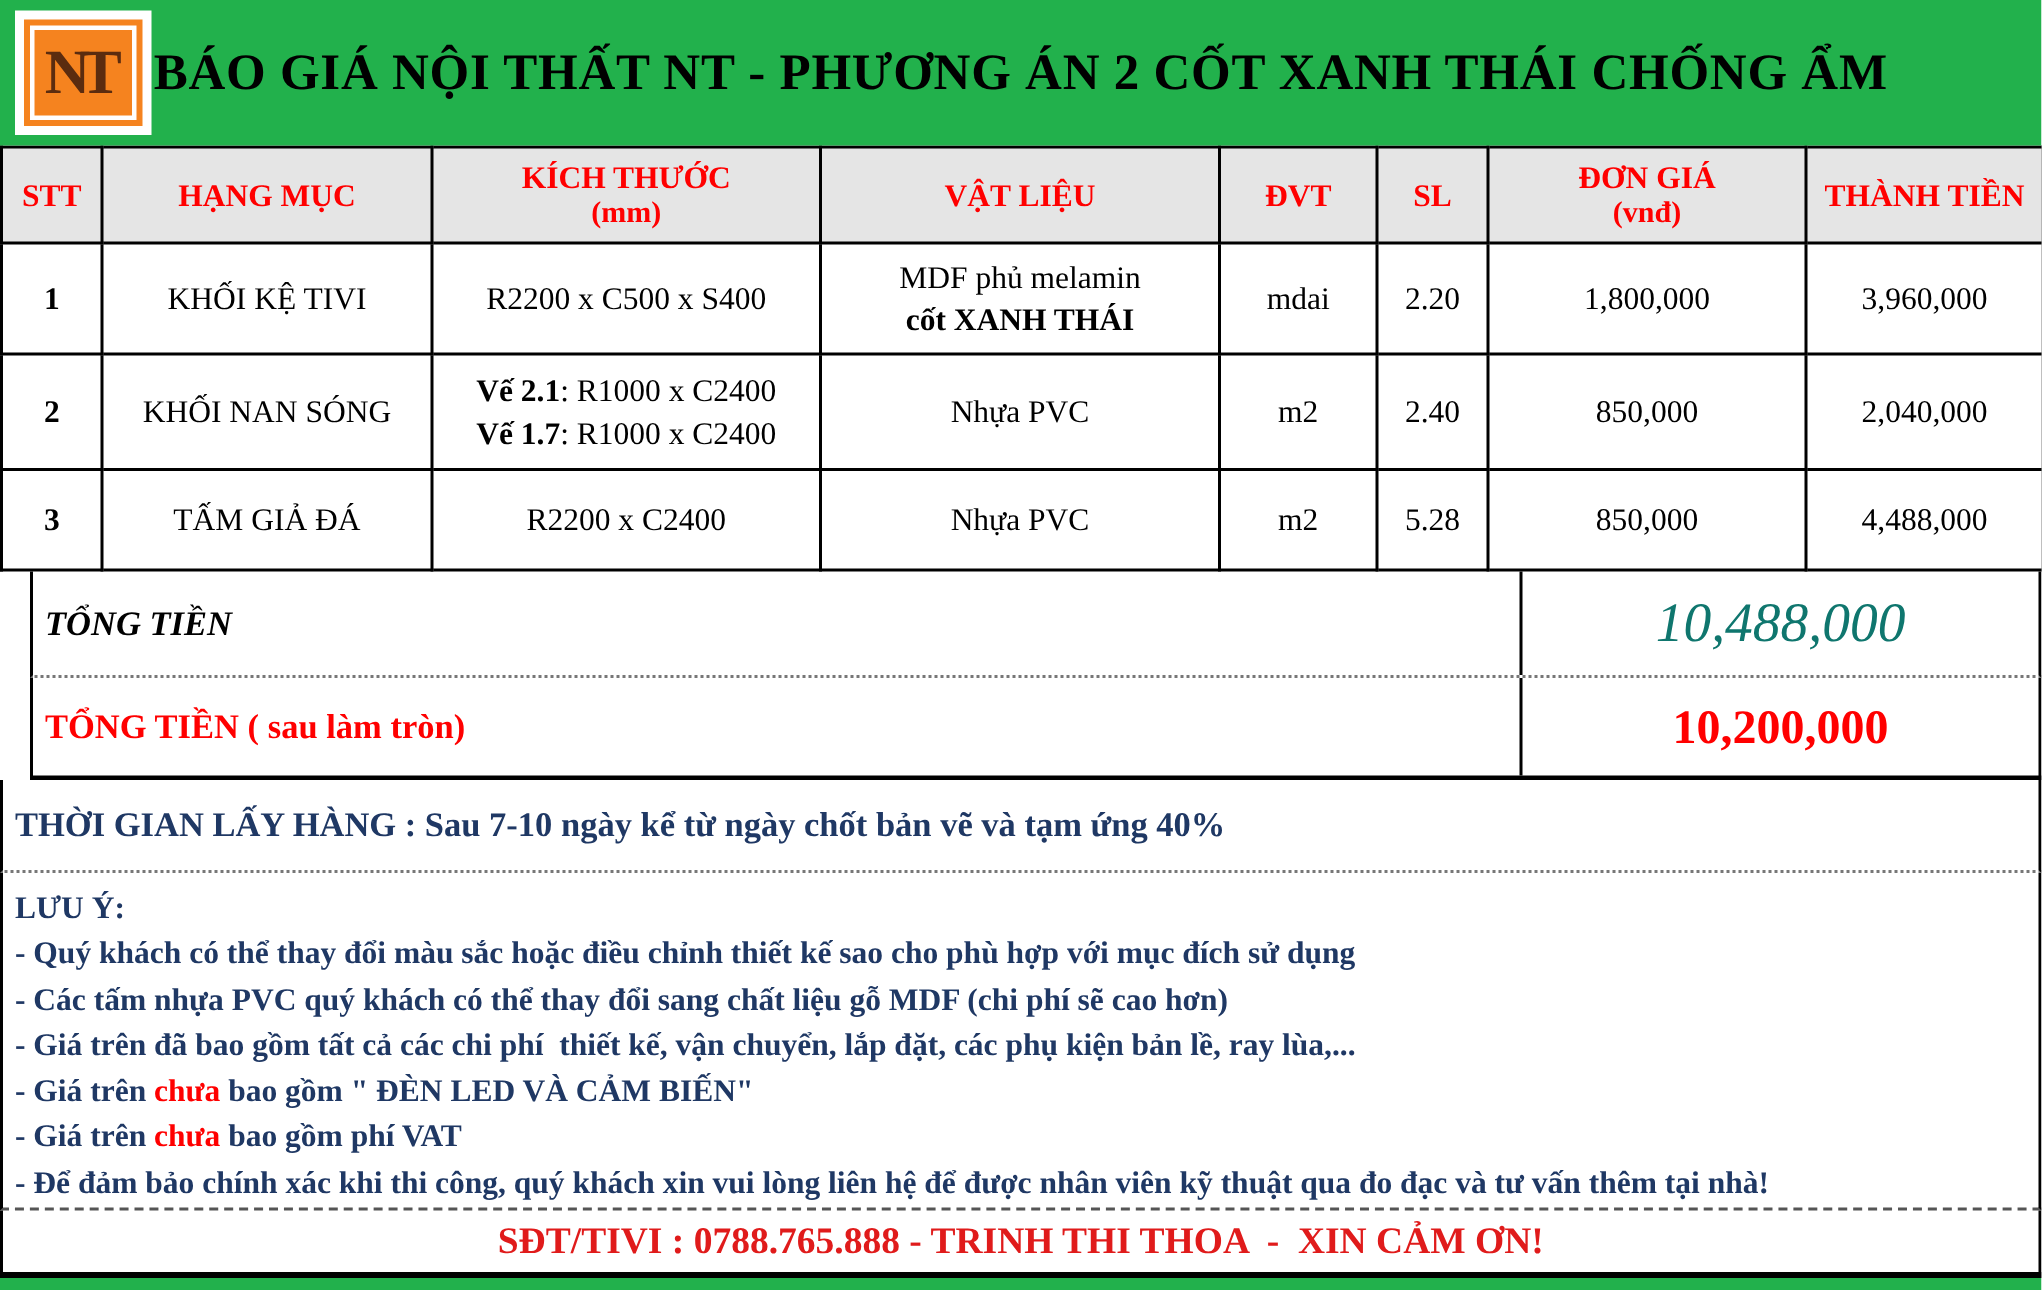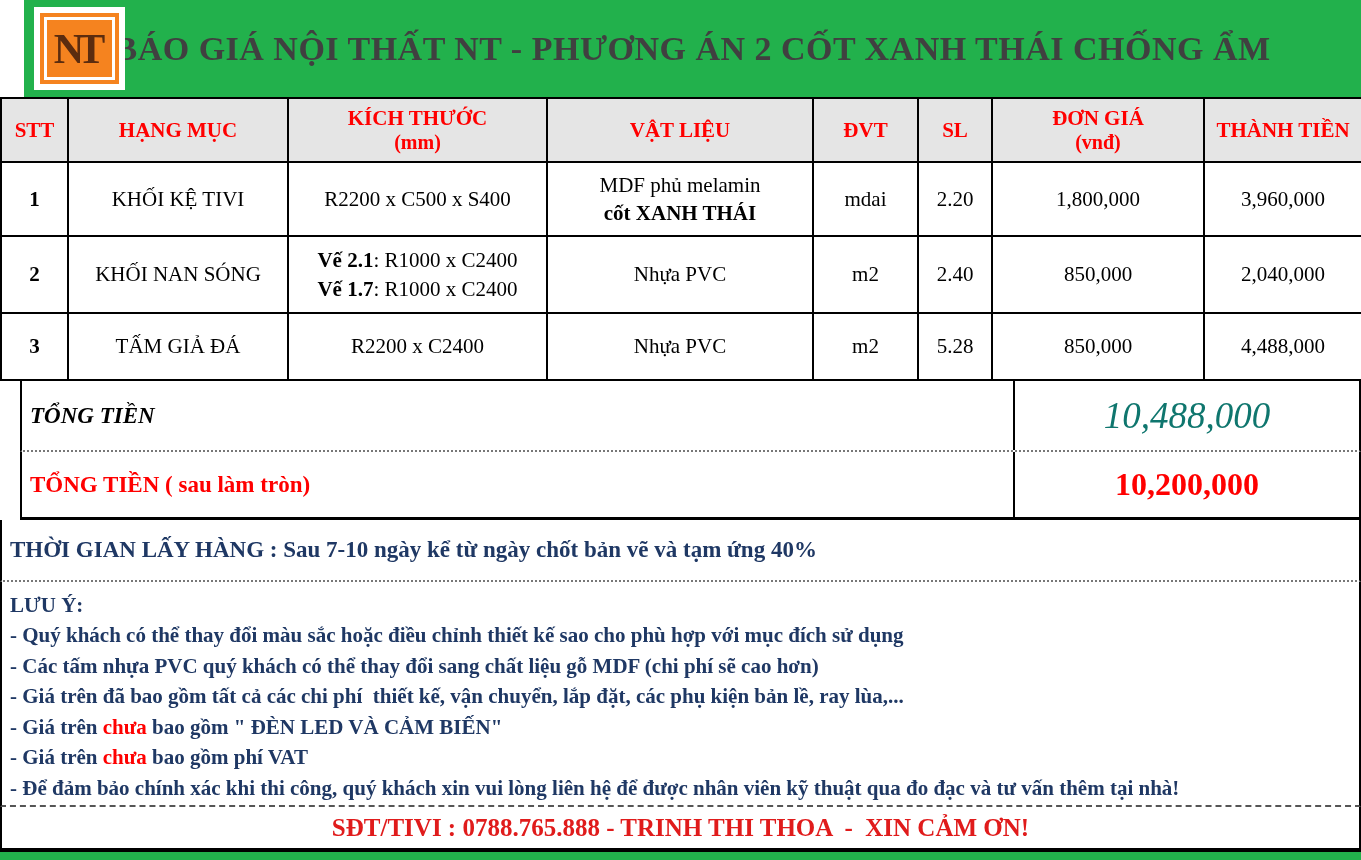--- a/index.html
+++ b/index.html
@@ -7,35 +7,35 @@
   body {
     width:1361px; height:860px; overflow:hidden;
     background:#fff;
     font-family:"Liberation Serif", serif;
   }
   .sheet { width:1361px; height:860px; display:flex; flex-direction:column; }
 
   
   .topbar {
     height:97px; background:#22b14c; position:relative; flex:0 0 auto;
-    display:flex; align-items:center; justify-content:center;margin-left:24px;
+    display:flex; align-items:center; justify-content:center;
   }
   .logo {
     position:absolute; left:10px; top:7px; width:91px; height:83px;
     background:#ffffff; display:flex; align-items:center; justify-content:center;
   }
   .logo-inner {
     width:79px; height:71px; background:#f5831f; padding:4px;
     display:flex; align-items:stretch; justify-content:stretch;
   }
   .logo-core {
     flex:1; border:3px solid #ffffff; display:flex; align-items:center; justify-content:center;
     color:#5b2c0f; font-weight:bold; font-size:42px; letter-spacing:-7px; padding-right:7px;
   }
-  .title { color:#404040; font-weight:bold; font-size:34px; letter-spacing:0.5px; }
+  .title { color:#000000; font-weight:bold; font-size:34px; letter-spacing:0.5px; }
 
   
   table.quote { border-collapse:collapse; width:1361px; table-layout:fixed; flex:0 0 auto; }
   table.quote th, table.quote td {
     border:2px solid #000; padding:0 2px; text-align:center; vertical-align:middle;
   }
   table.quote thead th { background:#e5e5e5; color:#ff0000; font-weight:bold; font-size:21px; height:64px; }
   table.quote thead .l2 { font-size:20px; }
   table.quote tbody td { font-size:21px; color:#000; }
   td.stt { font-weight:bold; }

